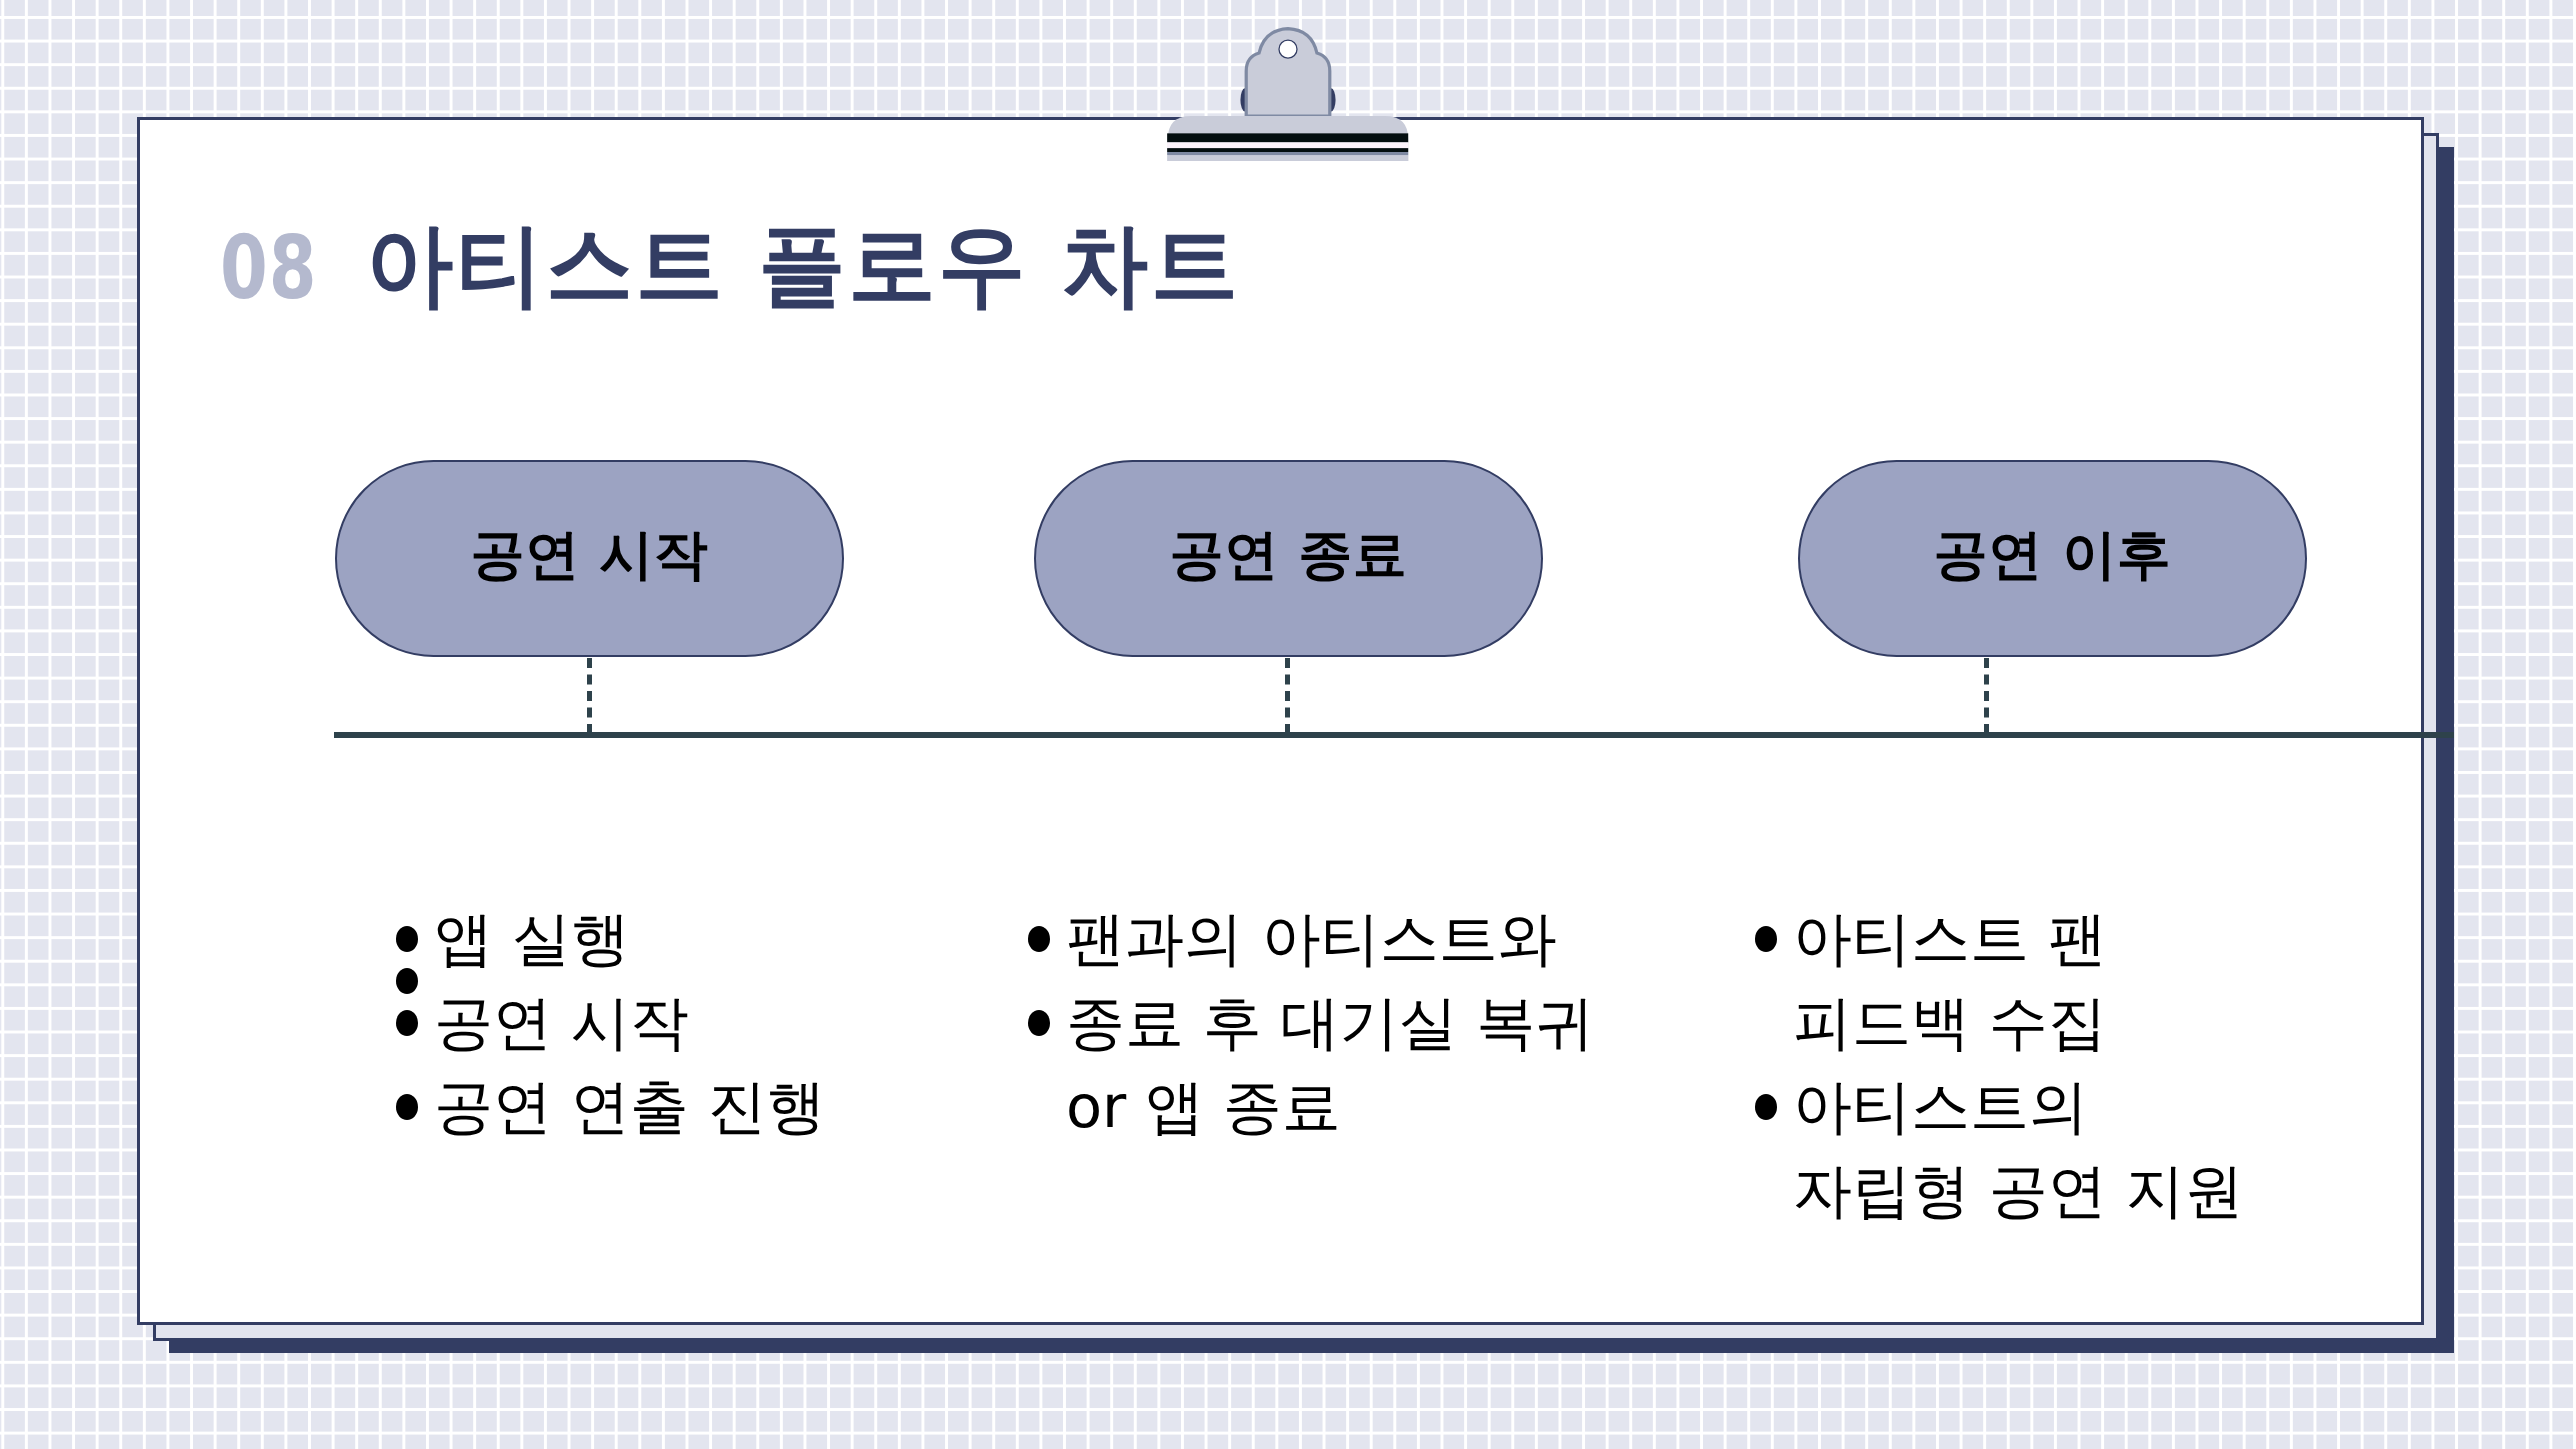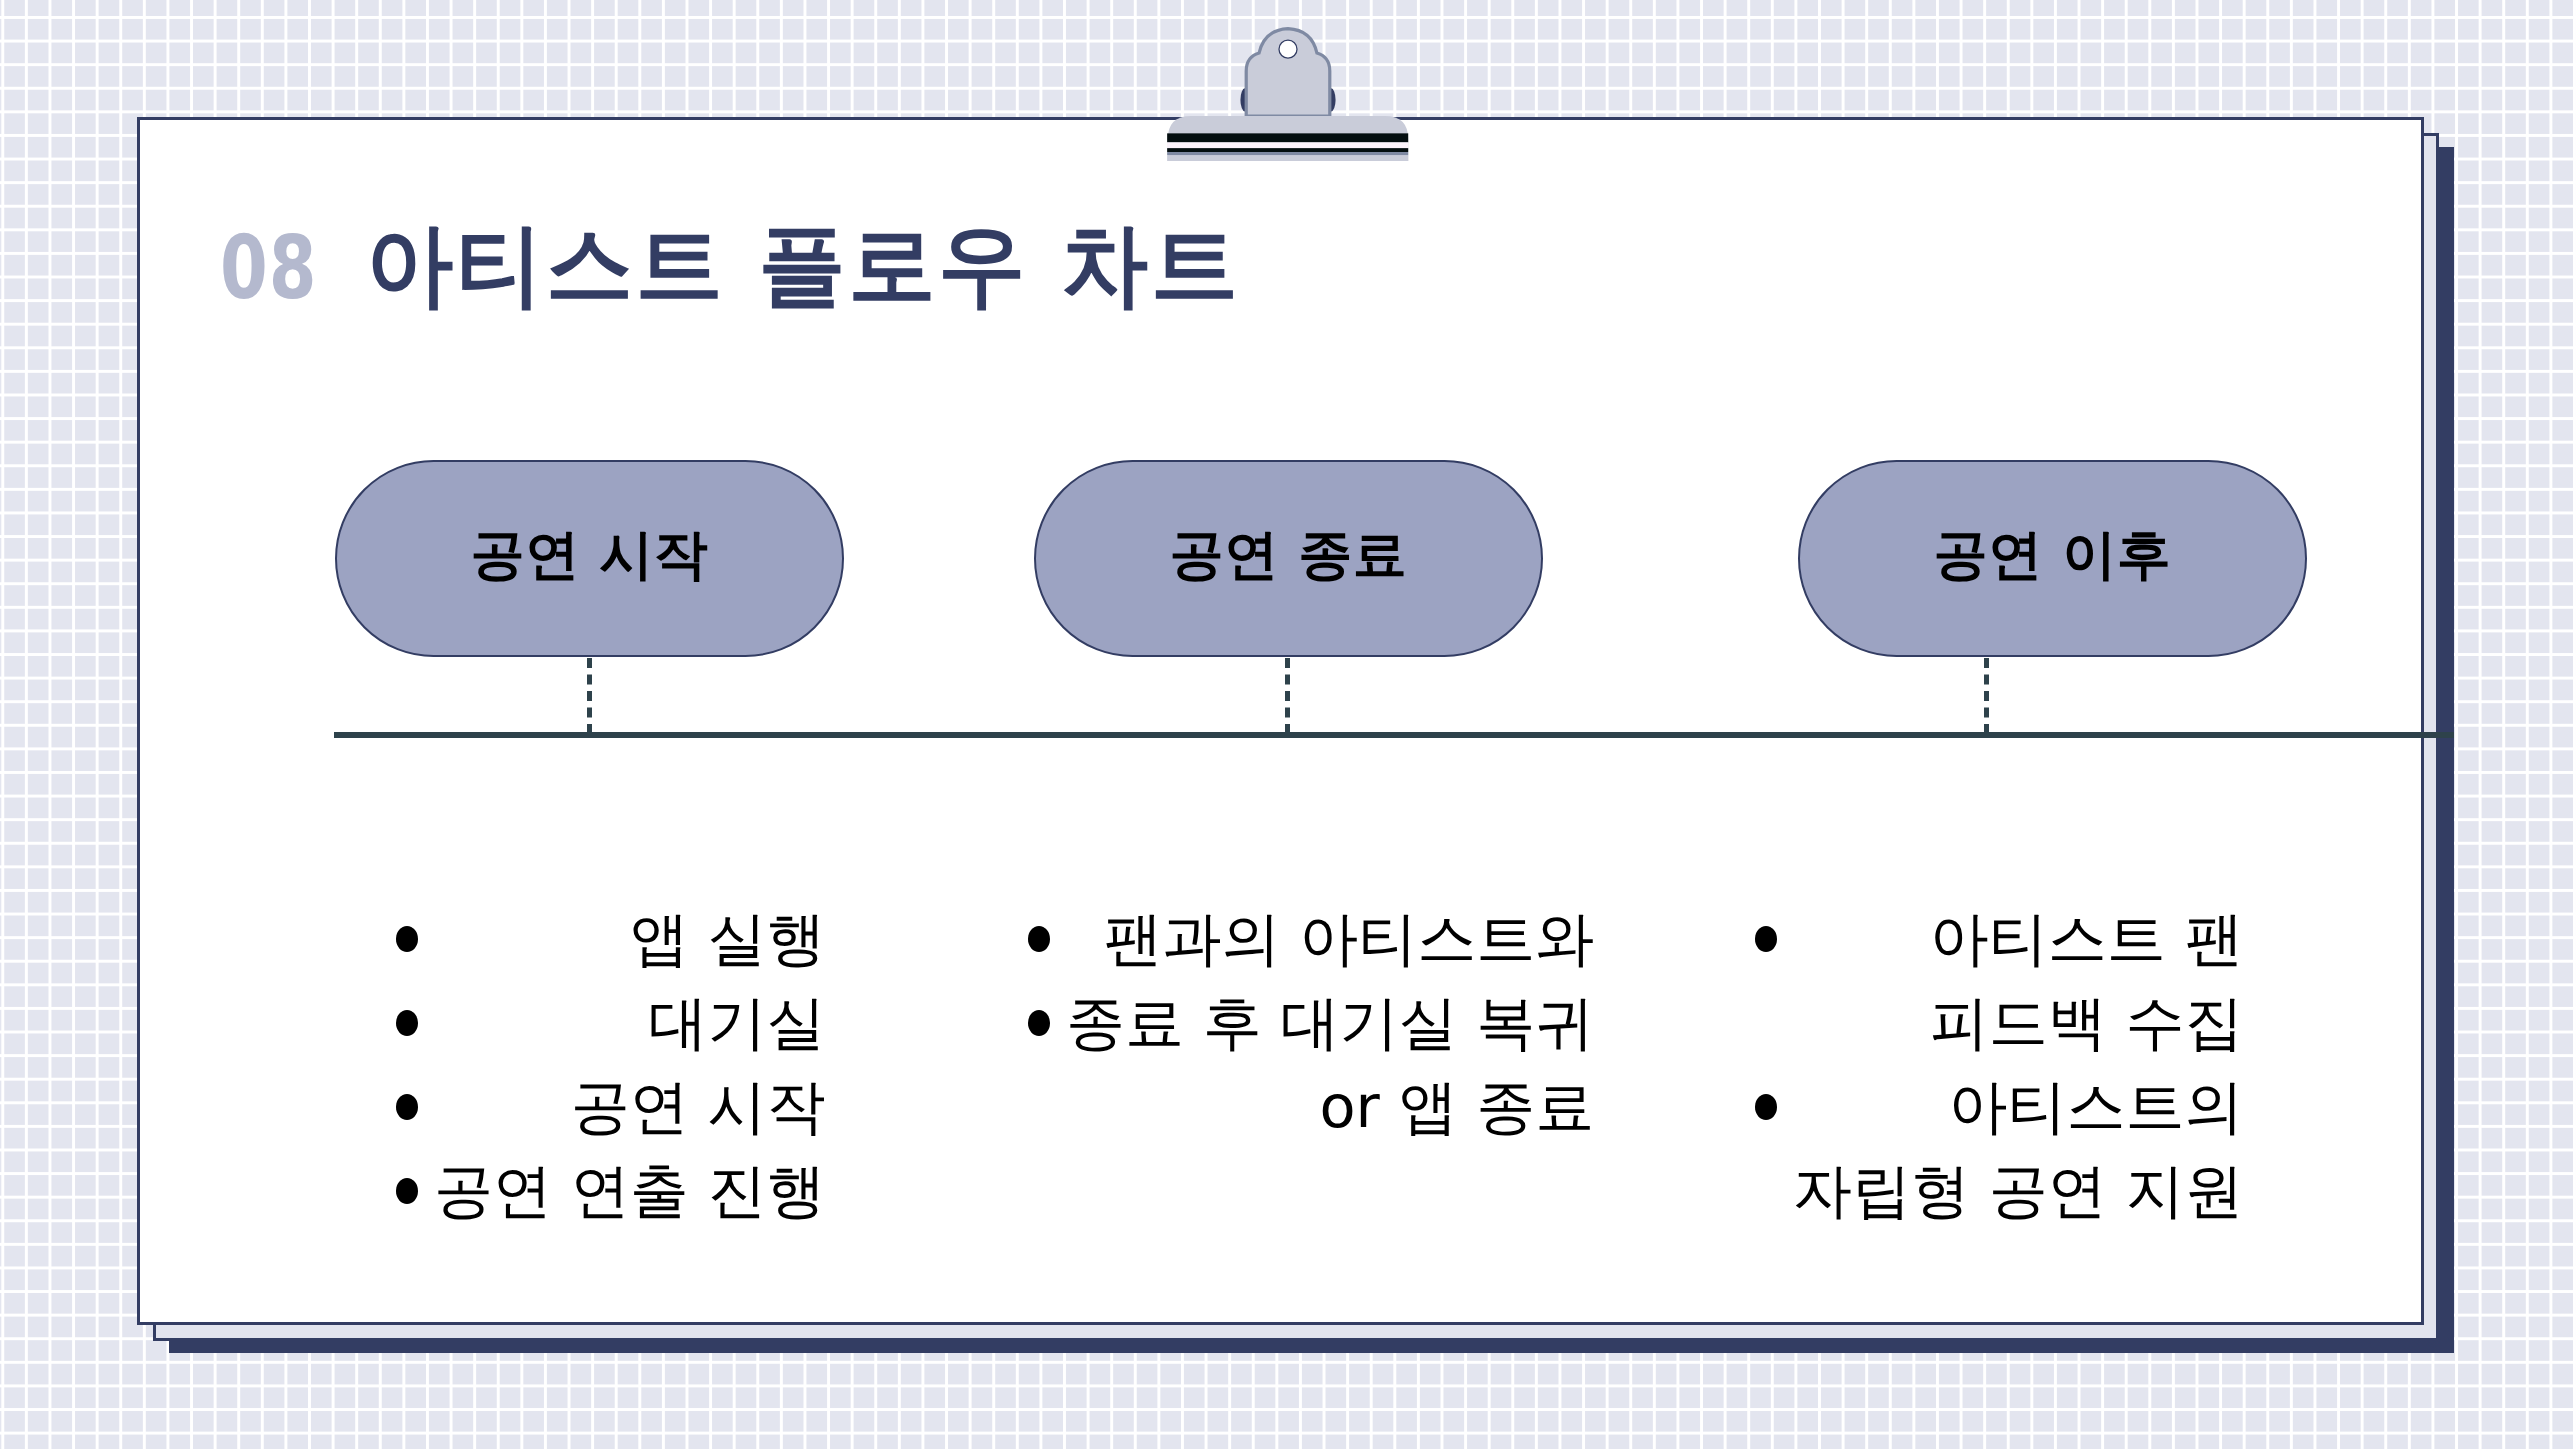--- a/index.html
+++ b/index.html
@@ -44,21 +44,21 @@
     position: absolute; top: 658px; width: 0; height: 76px;
     border-left: 5.8px dashed #2e424b;
   }
   .timeline {
     position: absolute; left: 334px; top: 732px; width: 2120px; height: 5.8px; background: #2e424b;
   }
 
   .bullet-list { position: absolute; top: 897px; margin: 0; padding: 0; list-style: none; }
   .bullet-item {
     position: relative; padding-left: 57px;
-    font-family: "DejaVu Sans", sans-serif; font-size: 59px; line-height: 84px; color: #000; text-align: right;
+    font-family: "DejaVu Sans", sans-serif; font-size: 59px; line-height: 84px; color: #000;
   }
   .bullet-dot {
     position: absolute; left: 19.3px; top: 50%; width: 22px; height: 26px; margin-top: -13px;
     background: #000; border-radius: 50%;
   }
   .bullet-line { display: block; white-space: nowrap; }
 </style>
 </head>
 <body>
 
@@ -99,21 +99,20 @@
 </div>
 <div class="connector" style="left:1984px;"></div>
 
 <ul class="bullet-list" style="left:377px;">
   <li class="bullet-item">
     <span class="bullet-dot"></span>
     <span class="bullet-line">앱 실행</span>
   </li>
   <li class="bullet-item">
     <span class="bullet-dot"></span>
-    <span class="bullet-line">대기실</span>
   </li>
   <li class="bullet-item">
     <span class="bullet-dot"></span>
     <span class="bullet-line">공연 시작</span>
   </li>
   <li class="bullet-item">
     <span class="bullet-dot"></span>
     <span class="bullet-line">공연 연출 진행</span>
   </li>
 </ul>

